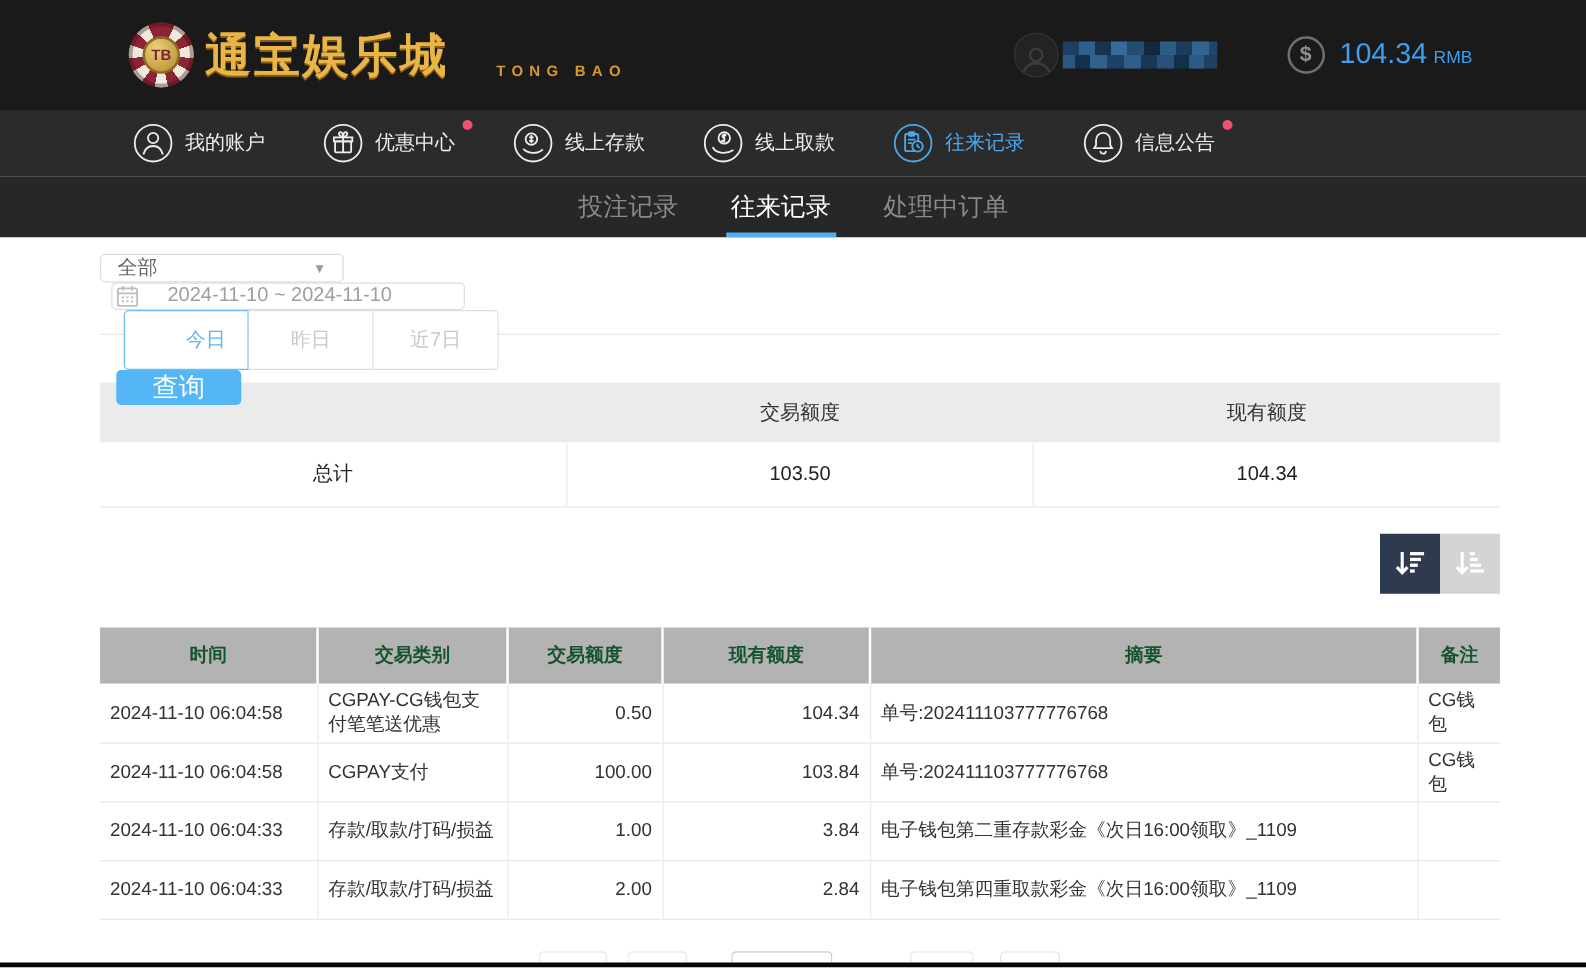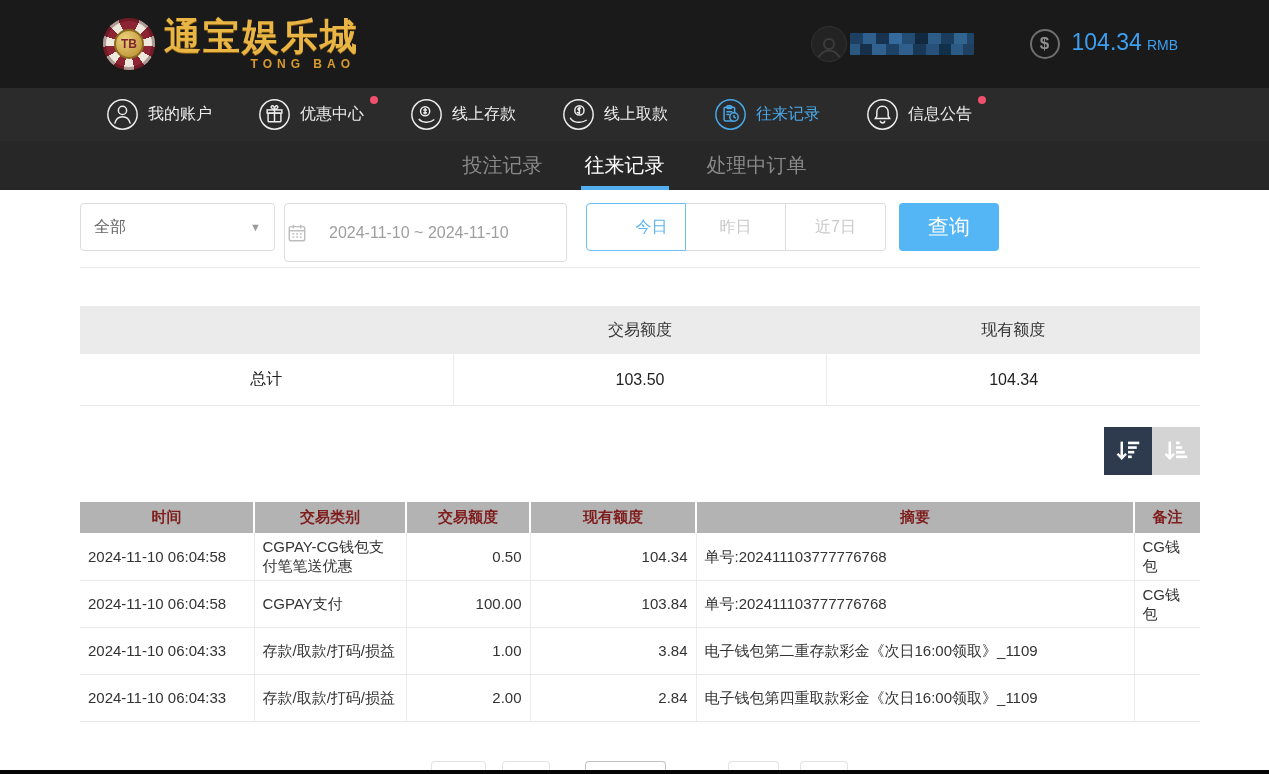--- a/index.html
+++ b/index.html
@@ -11,21 +11,21 @@
   .topbar { height:88px; background:#1a1a1a; position:relative; display:flex; align-items:center; }
   .logo { display:flex; align-items:center; margin-left:103px; gap:9px; }
   .chip { width:52px; height:52px; border-radius:50%;
     background:repeating-conic-gradient(#8c2433 0 24deg,#efe8dc 24deg 48deg);
     box-shadow:inset 0 0 0 3px rgba(60,10,15,.35);
     display:flex; align-items:center; justify-content:center; }
   .chip-inner { width:30px; height:30px; border-radius:50%;
     background:radial-gradient(circle at 35% 30%,#ecd07a,#b5892d);
     border:2px solid #8a6a1e; color:#7d2430; font-weight:bold; font-size:12px;
     display:flex; align-items:center; justify-content:center; }
-  .logo-text { display:flex; flex-direction:column; line-height:1; }
+  .logo-text { display:flex; flex-direction:row; line-height:1;gap:38px; }
   .logo-title { font-size:37px; font-weight:bold; letter-spacing:2px; color:#e9b646;
     text-shadow:0 1px 0 #8a5d12; }
   .logo-sub { font-size:12px; color:#d89a2e; letter-spacing:5px; font-weight:bold;
     align-self:flex-end; margin-top:3px; margin-right:4px; }
 
   .header-right { position:absolute; right:91px; top:0; height:88px;
     display:flex; align-items:center; gap:56px; }
   .user { display:flex; align-items:center; gap:3px; }
   .avatar { width:36px; height:36px; border-radius:50%; background:#232323;
     border:1px solid #333; overflow:hidden; display:flex; align-items:flex-end; justify-content:center; }
@@ -56,21 +56,21 @@
   .subtab { display:flex; align-items:center; color:#8a8a8a; font-size:20px;
     position:relative; padding:0 2px; cursor:pointer; }
   .subtab.active { color:#fff; }
   .subtab.active::after { content:""; position:absolute; left:-2px; right:-2px; bottom:0;
     height:4px; background:#53aef0; }
 
   
   .content { position:relative; width:1269px; height:584px; background:#fff;
     padding:13px 69px 0 80px; }
 
-  .filter-row { display:flex; height:48px; }
+  .filter-row { display:flex; height:48px;flex-direction:column; }
   .select-box { width:195px; height:48px; border:1px solid #ddd; border-radius:4px;
     display:flex; align-items:center; justify-content:space-between; padding:0 13px;
     color:#666; font-size:16px; cursor:pointer; background:#fff; }
   .caret { color:#9b9b9b; font-size:11px; }
   .date-box { width:283px; height:59px; border:1px solid #ddd; border-radius:4px;
     display:flex; align-items:center; gap:22px; padding:0 2px; color:#9e9e9e;
     font-size:16px; margin-left:9px; cursor:pointer; background:#fff; }
   .range-group { display:flex; margin-left:19px; }
   .range-btn { width:100px; height:48px; border:1px solid #ddd; background:#fff;
     color:#c9c9c9; font-size:16px; display:flex; align-items:center; justify-content:center;
@@ -94,22 +94,22 @@
     font-size:16px; color:#222; }
   .summary-body .cell + .cell { border-left:1px solid #ececec; }
 
   .sort-row { display:flex; justify-content:flex-end; margin-top:21px; }
   .sort-btn { width:48px; height:48px; display:flex; align-items:center; justify-content:center;
     cursor:pointer; }
   .sort-btn.desc { background:#2e3a4e; }
   .sort-btn.asc  { background:#d4d4d4; }
 
   table.records { margin-top:27px; width:1120px; border-collapse:collapse; table-layout:fixed; }
-  table.records thead th { background:#b3b3b3; color:#7f1d1d; font-size:15px; font-weight:bold;
-    height:31px; text-align:center; }
+  table.records thead th { background:#b3b3b3; color:#14532d; font-size:15px; font-weight:bold;
+    height:45px; text-align:center; }
   table.records thead th + th { border-left:2px solid #fff; }
   table.records tbody td { border-bottom:1px solid #e8e8e8; font-size:15px; color:#333;
     height:47px; padding:4px 8px; background:#fff; vertical-align:middle; line-height:19px; }
   table.records tbody td + td { border-left:1px solid #ececec; }
   td.c-time { padding-left:8px; }
   td.c-type { padding-left:10px; }
   td.c-amt  { text-align:right; padding-right:12px; }
   td.c-bal  { text-align:right; padding-right:10px; }
   td.c-sum  { padding-left:14px; }
   td.c-note { padding-left:6px; padding-right:4px; }

